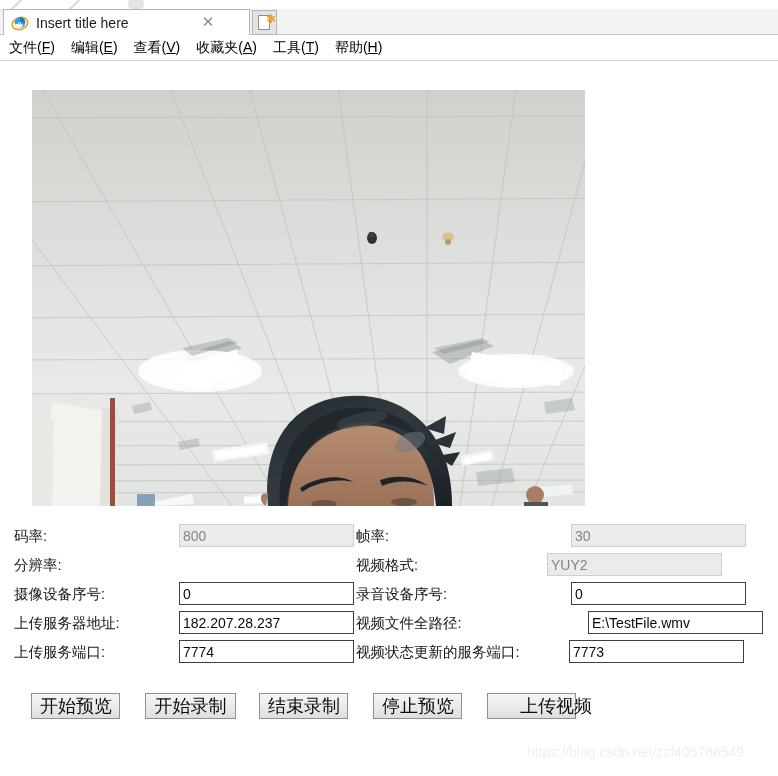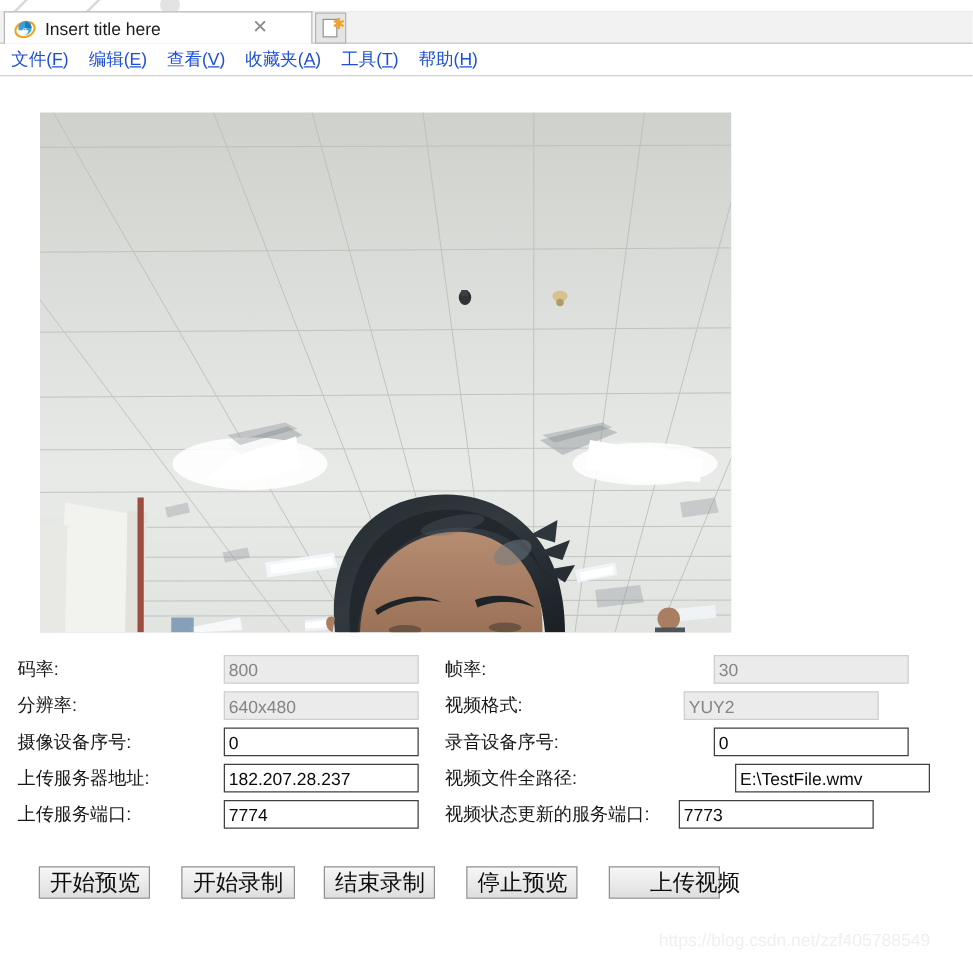--- a/index.html
+++ b/index.html
@@ -76,21 +76,21 @@
   }
 
   #menu-bar {
     position: absolute; left: 0; top: 36px; width: 778px; height: 25px;
     background: #ffffff;
     border-bottom: 1px solid #cfcfcf;
     display: flex; align-items: center;
     padding-left: 9px;
   }
   .menu-item {
-    font-size: 14px; color: #1d4ed8;
+    font-size: 14px; color: #000000;
     margin-right: 16px;
     white-space: nowrap; cursor: pointer;
   }
   .menu-item u { text-decoration: underline; }
 
   
   #page-body {
     position: absolute; left: 0; top: 62px; width: 778px; height: 714px;
     background: #ffffff;
   }
@@ -110,21 +110,21 @@
   .form-row {
     position: absolute; left: 0; width: 778px; height: 29px;
   }
   .f-label {
     position: absolute;
     font-size: 14.5px; color: #161616; line-height: 24px;
     white-space: nowrap;
   }
   .f-input {
     position: absolute; top: 0;
-    height: 23px; width: 156px;
+    height: 23px; width: 175px;
     font-family: "Liberation Sans", "DejaVu Sans", sans-serif;
     font-size: 14px;
     padding: 1px 3px;
     background: #ffffff;
     border: 1px solid #3f3f3f;
     color: #0a0a0a;
   }
   .f-input.disabled {
     background: #ebebeb;
     border: 1px solid #cfcfcf;
@@ -351,21 +351,20 @@
 
     <div class="form-row" style="top:0px;">
       <span class="col-a"><span class="f-label">码率:</span></span>
       <input class="f-input disabled col-a-input" style="left: 179px;" disabled="" value="800">
       <span class="col-b"><span class="f-label">帧率:</span></span>
       <input class="f-input disabled" style="left: 571px;" disabled="" value="30">
     </div>
 
     <div class="form-row" style="top:29px;">
       <span class="col-a"><span class="f-label">分辨率:</span></span>
-      <input class="f-input disabled" style="left: 179px;" disabled="" value="640x480">
       <span class="col-b"><span class="f-label">视频格式:</span></span>
       <input class="f-input disabled" style="left: 547px;" disabled="" value="YUY2">
     </div>
 
     <div class="form-row" style="top:58px;">
       <span class="col-a"><span class="f-label">摄像设备序号:</span></span>
       <input class="f-input" style="left: 179px;" value="0">
       <span class="col-b"><span class="f-label">录音设备序号:</span></span>
       <input class="f-input" style="left: 571px;" value="0">
     </div>
@@ -374,21 +373,21 @@
       <span class="col-a"><span class="f-label">上传服务器地址:</span></span>
       <input class="f-input" style="left: 179px;" value="182.207.28.237">
       <span class="col-b"><span class="f-label">视频文件全路径:</span></span>
       <input class="f-input" style="left: 588px;" value="E:\TestFile.wmv">
     </div>
 
     <div class="form-row" style="top:116px;">
       <span class="col-a"><span class="f-label">上传服务端口:</span></span>
       <input class="f-input" style="left: 179px;" value="7774">
       <span class="col-b"><span class="f-label">视频状态更新的服务端口:</span></span>
-      <input class="f-input" style="left: 543px;" value="7773">
+      <input class="f-input" style="left: 569px;" value="7773">
     </div>
 
   </div>
 
   <div id="button-bar">
     <button class="action-button" style="left:31px;width:89px;">开始预览</button>
     <button class="action-button" style="left:145px;width:91px;">开始录制</button>
     <button class="action-button" style="left:259px;width:89px;">结束录制</button>
     <button class="action-button" style="left:373px;width:89px;">停止预览</button>
     <button class="action-button" style="left:487px;width:89px;padding-left:32px;">上传视频</button>

